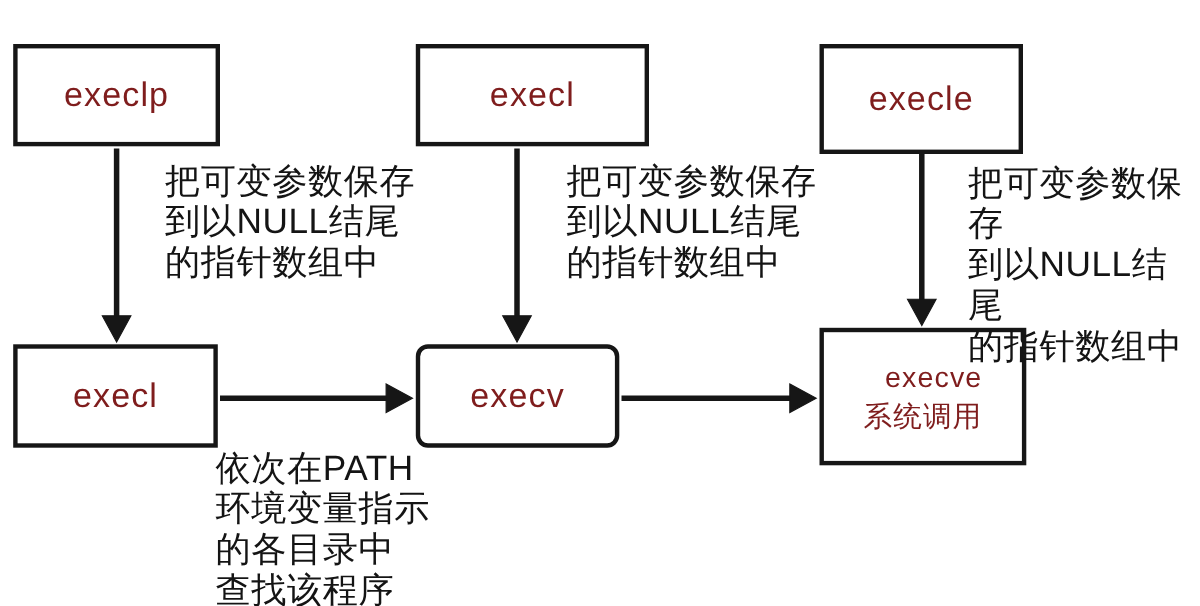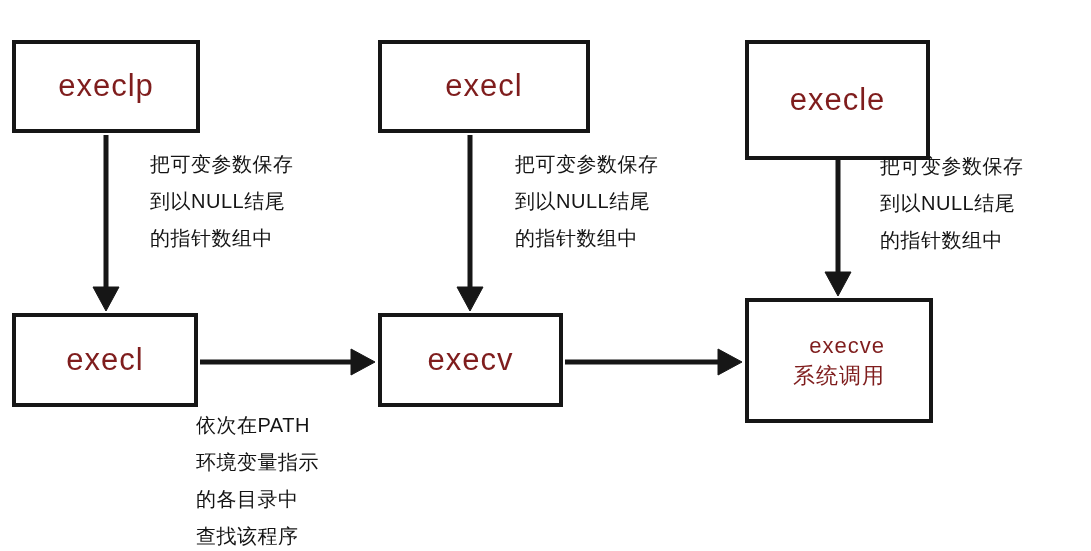--- a/index.html
+++ b/index.html
@@ -33,27 +33,27 @@
     text-align: right;
     color: #7f1d1d;
     font-size: 31px;
     letter-spacing: 1px;
   }
   .node .lbl {
     white-space: pre-line;
     line-height: 1.32;
   }
   .node-execve {
-    font-size: 22px;
+    font-size: 26px;
   }
   .note {
     position: absolute;
     white-space: pre-line;
     color: #141414;
-    font-size: 20px;
+    font-size: 32px;
     line-height: 37px;
     letter-spacing: 0.5px;
   }
 </style>
 </head>
 <body>
 
 <div class="canvas">
 
   <svg class="arrow-layer" viewBox="0 0 1091 551" xmlns="http://www.w3.org/2000/svg">
@@ -80,29 +80,29 @@
   </svg>
 
   <div class="node" style="left:12px; top:40px; width:188px; height:93px;">
     <span class="lbl">execlp</span>
   </div>
 
   <div class="node" style="left:378px; top:40px; width:212px; height:93px;">
     <span class="lbl">execl</span>
   </div>
 
-  <div class="node" style="left:745px; top:40px; width:185px; height:120px;">
+  <div class="node" style="left:745px; top:40px; width:185px; height:100px;">
     <span class="lbl">execle</span>
   </div>
 
   <div class="node" style="left:12px; top:313px; width:186px; height:94px;">
     <span class="lbl">execl</span>
   </div>
 
-  <div class="node" style="left:378px; top:313px; width:185px; height:94px;">
+  <div class="node" style="left:378px; top:313px; width:185px; height:94px;border-radius:11px;">
     <span class="lbl">execv</span>
   </div>
 
   <div class="node node-execve" style="left:745px; top:298px; width:188px; height:125px;">
     <span class="lbl">execve
 系统调用</span>
   </div>
 
   <div class="note" style="left:150px; top:146px;">把可变参数保存
 到以NULL结尾

